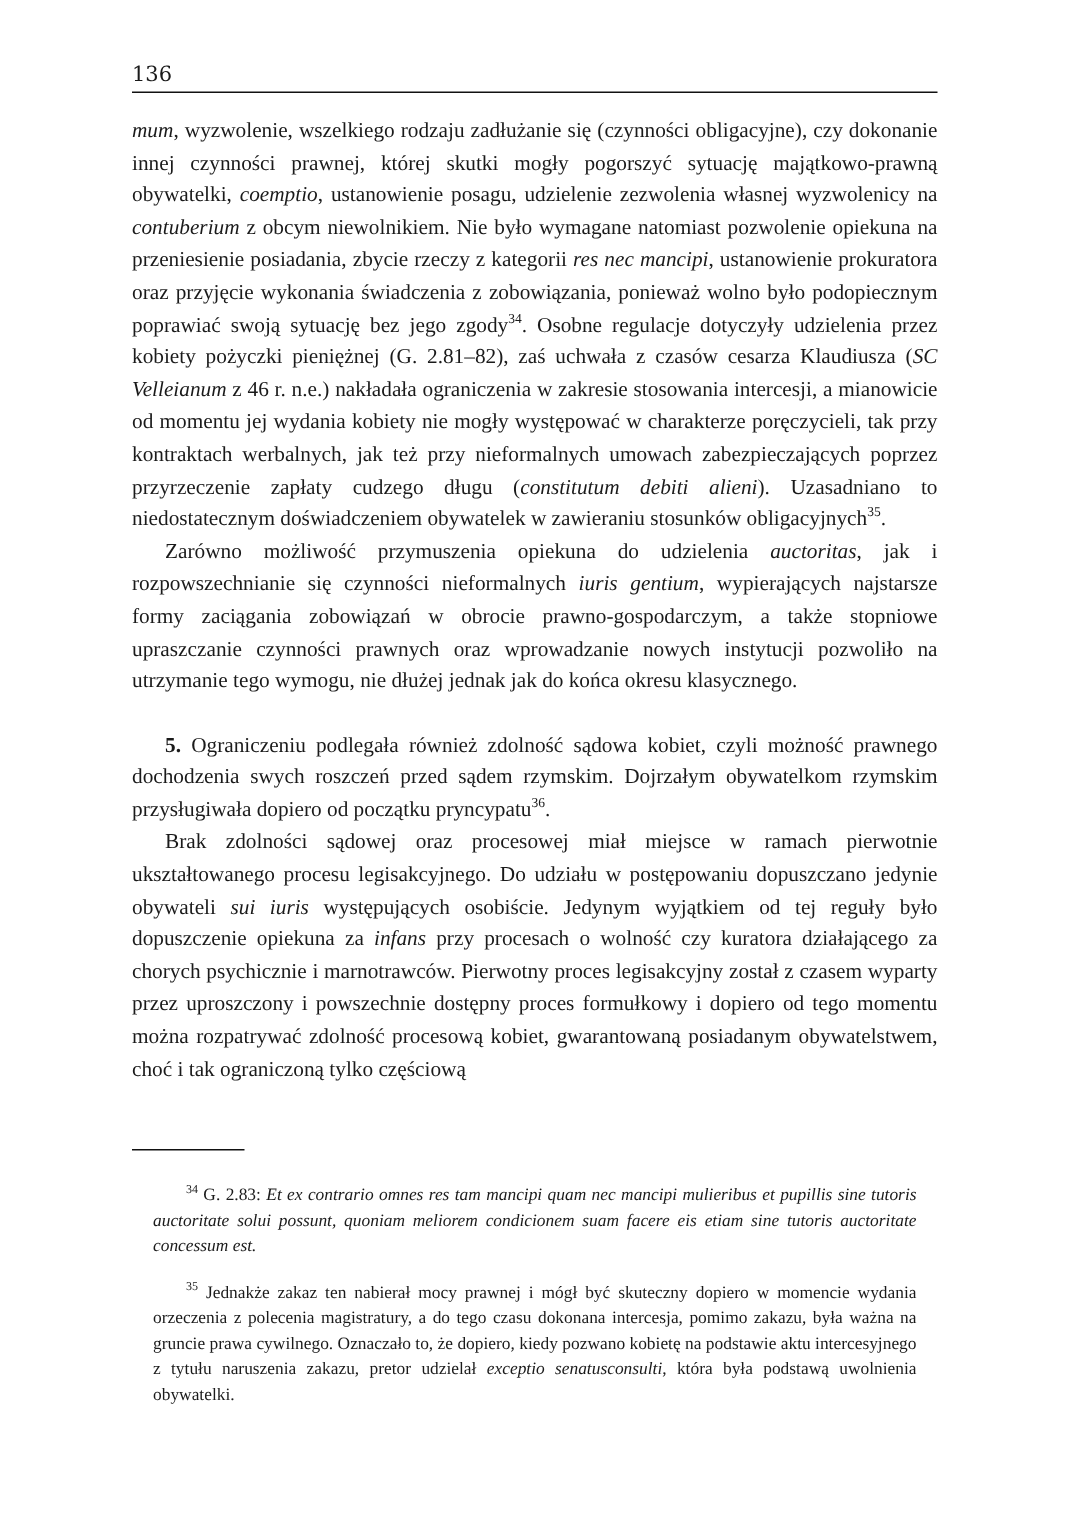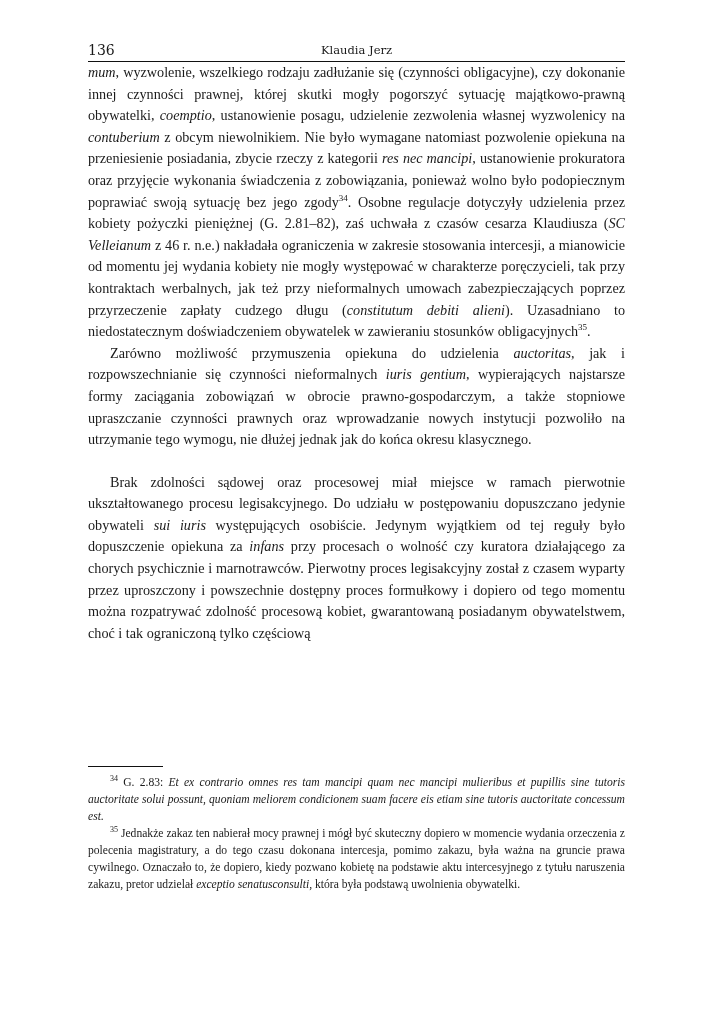--- a/index.html
+++ b/index.html
@@ -3,48 +3,48 @@
 <meta charset="utf-8">
 <style>
   html, body { margin: 0; padding: 0; background: #ffffff; }
   body { width: 714px; height: 1013px; position: relative; overflow: hidden;
          font-family: "DejaVu Serif", "Liberation Serif", serif; color: #1a1a1a; }
   .page { position: absolute; left: 88px; top: 0; width: 537px; }
   .header { position: absolute; top: 40px; left: 0; width: 537px; height: 21px;
             border-bottom: 1.3px solid #111; }
   .page-number { position: absolute; left: 0; top: 2px; font-size: 14px; font-weight: normal; }
   .running-head { position: absolute; left: 0; width: 100%; top: 3px; text-align: center; font-size: 11.5px; }
-  .body { position: absolute; top: 62px; left: 0; width: 537px; font-size: 14.2px; line-height: 21.6px;
+  .body { position: absolute; top: 77px; left: 0; width: 537px; font-size: 14.2px; line-height: 21.6px;
           text-align: justify; font-family: "Liberation Serif", "DejaVu Serif", serif; }
   .body p { margin: 0; }
   .indent { text-indent: 22px; }
   .gap { height: 21px; }
   sup { font-size: 9px; line-height: 0; vertical-align: super; }
   .footrule { position: absolute; top: 766px; left: 0; width: 75px; border-top: 1px solid #111; }
   .footnotes { position: absolute; top: 774px; left: 0; width: 537px; font-size: 11.6px; line-height: 17px;
                text-align: justify; font-family: "Liberation Serif", "DejaVu Serif", serif; }
-  .footnotes p { margin: 0; text-indent: 22px; }
+  .footnotes p { margin: 14px; text-indent: 22px; }
   .footnotes sup { font-size: 8px; }
 </style>
 </head>
 <body>
 
 <div class="page">
   <div class="header">
     <span class="page-number">136</span>
-    <span class="running-head">Klaudia Jerz</span>
   </div>
 
   <div class="body">
     <p><i>mum</i><span>, wyzwolenie, wszelkiego rodzaju zadłużanie się (czynności obligacyjne), czy dokonanie innej czynności prawnej, której skutki mogły pogorszyć sytuację majątkowo-prawną obywatelki, </span><i>coemptio</i><span>, ustanowienie posagu, udzielenie zezwolenia własnej wyzwolenicy na </span><i>contuberium</i><span> z obcym niewolnikiem. Nie było wymagane natomiast pozwolenie opiekuna na przeniesienie posiadania, zbycie rzeczy z kategorii </span><i>res nec mancipi</i><span>, ustanowienie prokuratora oraz przyjęcie wykonania świadczenia z zobowiązania, ponieważ wolno było podopiecznym poprawiać swoją sytuację bez jego zgody</span><sup>34</sup><span>. Osobne regulacje dotyczyły udzielenia przez kobiety pożyczki pieniężnej (G. 2.81–82), zaś uchwała z czasów cesarza Klaudiusza (</span><i>SC Velleianum</i><span> z 46 r. n.e.) nakładała ograniczenia w zakresie stosowania intercesji, a mianowicie od momentu jej wydania kobiety nie mogły występować w charakterze poręczycieli, tak przy kontraktach werbalnych, jak też przy nieformalnych umowach zabezpieczających poprzez przyrzeczenie zapłaty cudzego długu (</span><i>constitutum debiti alieni</i><span>). Uzasadniano to niedostatecznym doświadczeniem obywatelek w zawieraniu stosunków obligacyjnych</span><sup>35</sup><span>.</span></p>
 
     <p class="indent"><span>Zarówno możliwość przymuszenia opiekuna do udzielenia </span><i>auctoritas</i><span>, jak i rozpowszechnianie się czynności nieformalnych </span><i>iuris gentium</i><span>, wypierających najstarsze formy zaciągania zobowiązań w obrocie prawno-gospodarczym, a także stopniowe upraszczanie czynności prawnych oraz wprowadzanie nowych instytucji pozwoliło na utrzymanie tego wymogu, nie dłużej jednak jak do końca okresu klasycznego.</span></p>
 
     <div class="gap"></div>
 
+    <p class="indent"><b>5.</b><span> Ograniczeniu podlegała również zdolność sądowa kobiet, czyli możność prawnego dochodzenia swych roszczeń przed sądem rzymskim. Dojrzałym obywatelkom rzymskim przysługiwała dopiero od początku pryncypatu</span><sup>36</sup><span>.</span></p>
 
     <p class="indent"><span>Brak zdolności sądowej oraz procesowej miał miejsce w ramach pierwotnie ukształtowanego procesu legisakcyjnego. Do udziału w postępowaniu dopuszczano jedynie obywateli </span><i>sui iuris</i><span> występujących osobiście. Jedynym wyjątkiem od tej reguły było dopuszczenie opiekuna za </span><i>infans</i><span> przy procesach o wolność czy kuratora działającego za chorych psychicznie i marnotrawców. Pierwotny proces legisakcyjny został z czasem wyparty przez uproszczony i powszechnie dostępny proces formułkowy i dopiero od tego momentu można rozpatrywać zdolność procesową kobiet, gwarantowaną posiadanym obywatelstwem, choć i tak ograniczoną tylko częściową</span></p>
   </div>
 
   <div class="footrule"></div>
 
   <div class="footnotes">
     <p><sup>34</sup><span> G. 2.83: </span><i>Et ex contrario omnes res tam mancipi quam nec mancipi mulieribus et pupillis sine tutoris auctoritate solui possunt, quoniam meliorem condicionem suam facere eis etiam sine tutoris auctoritate concessum est.</i></p>
     <p><sup>35</sup><span> Jednakże zakaz ten nabierał mocy prawnej i mógł być skuteczny dopiero w momencie wydania orzeczenia  z polecenia magistratury, a do tego czasu dokonana intercesja, pomimo zakazu, była ważna na gruncie prawa cywilnego. Oznaczało to, że dopiero, kiedy pozwano kobietę na podstawie aktu intercesyjnego z tytułu naruszenia zakazu, pretor udzielał </span><i>exceptio senatusconsulti</i><span>, która była podstawą uwolnienia obywatelki.</span></p>
   </div>

